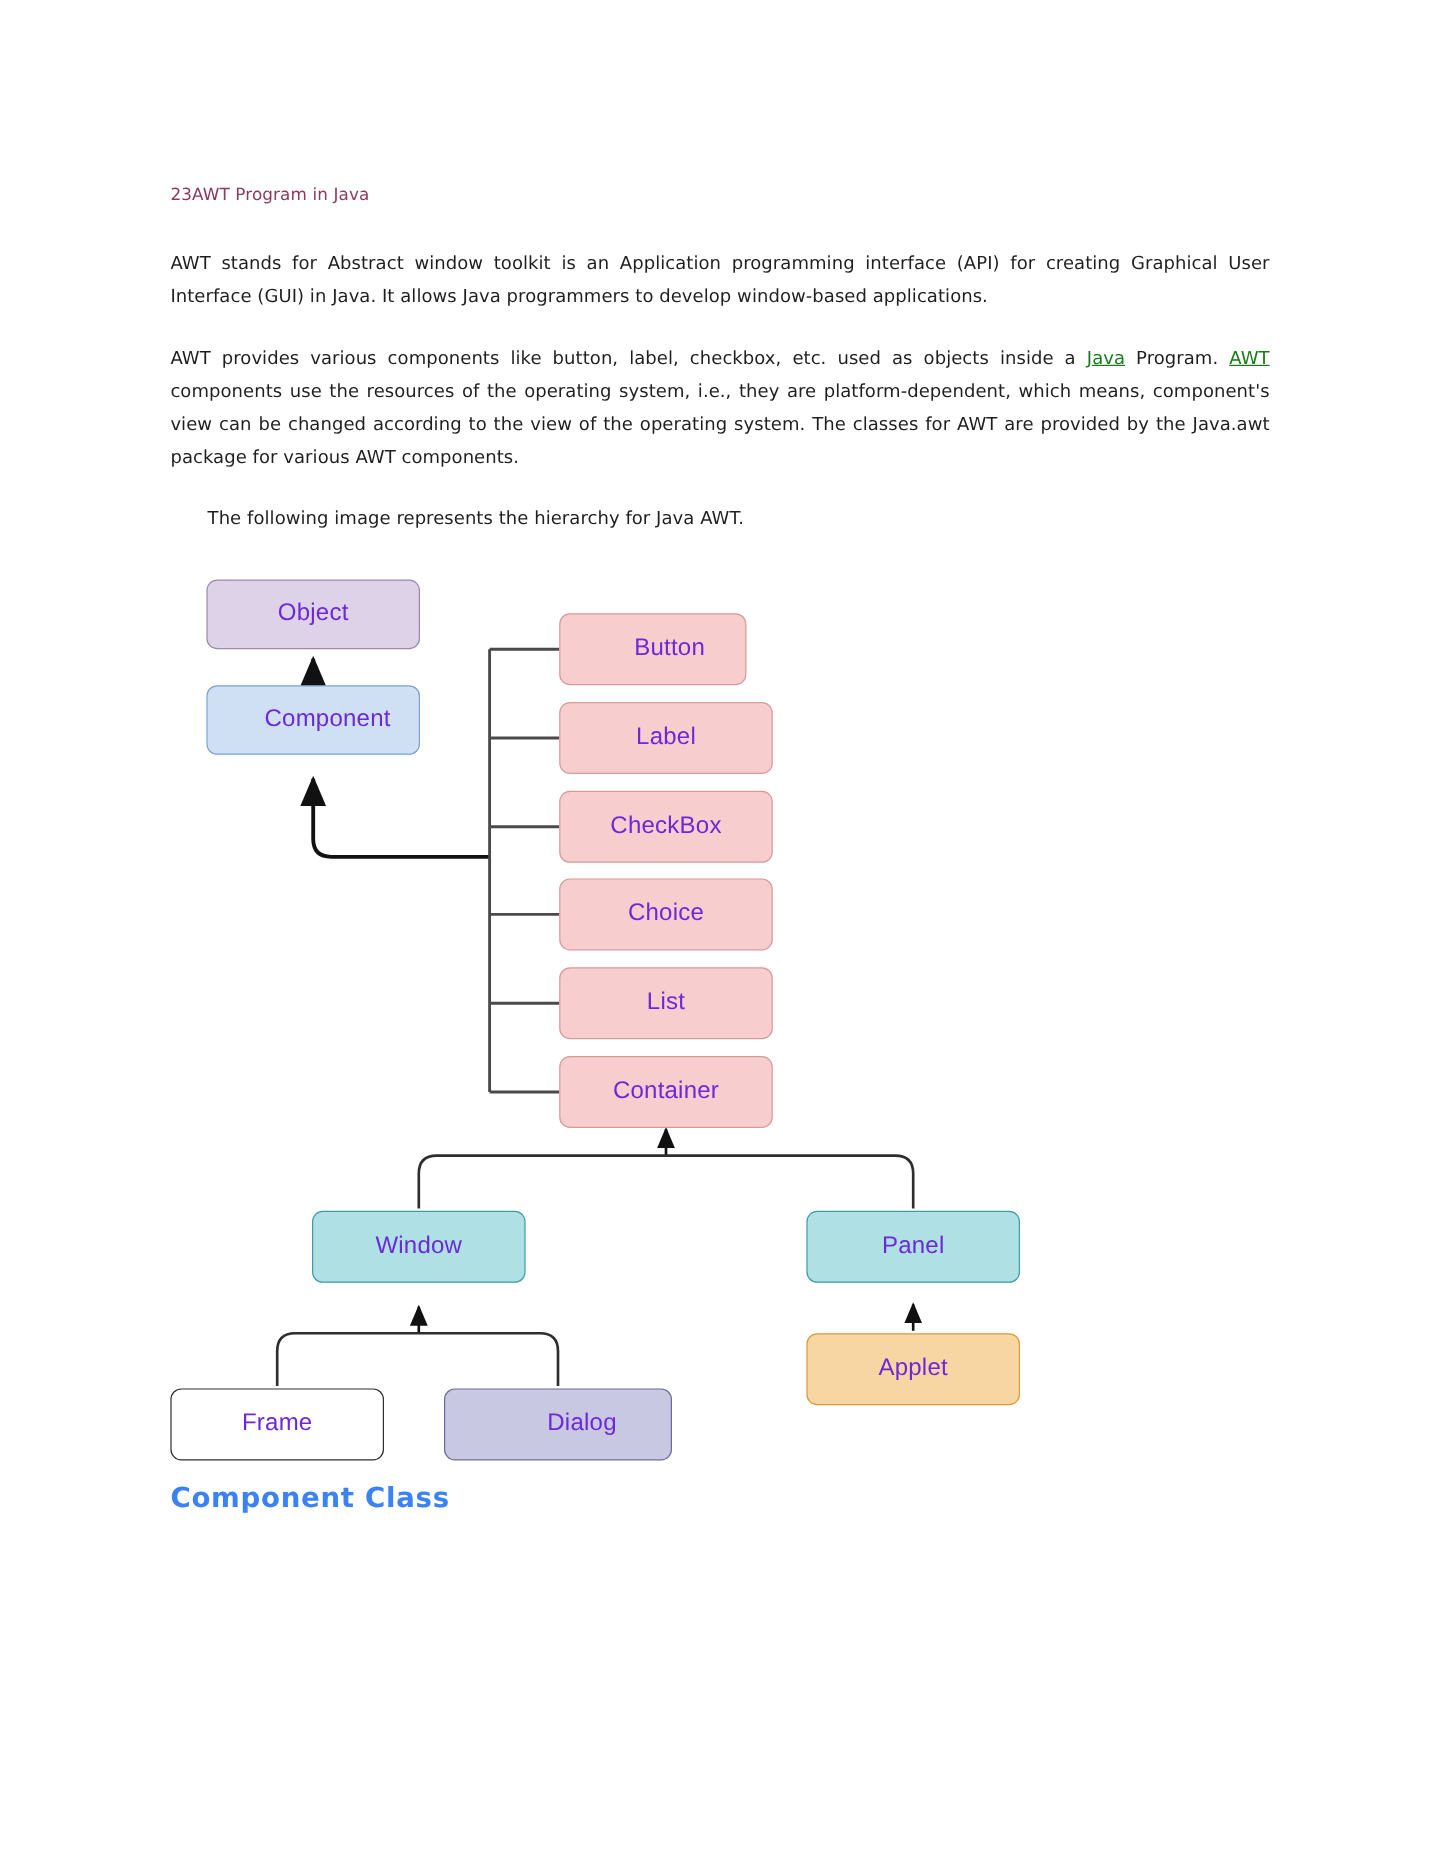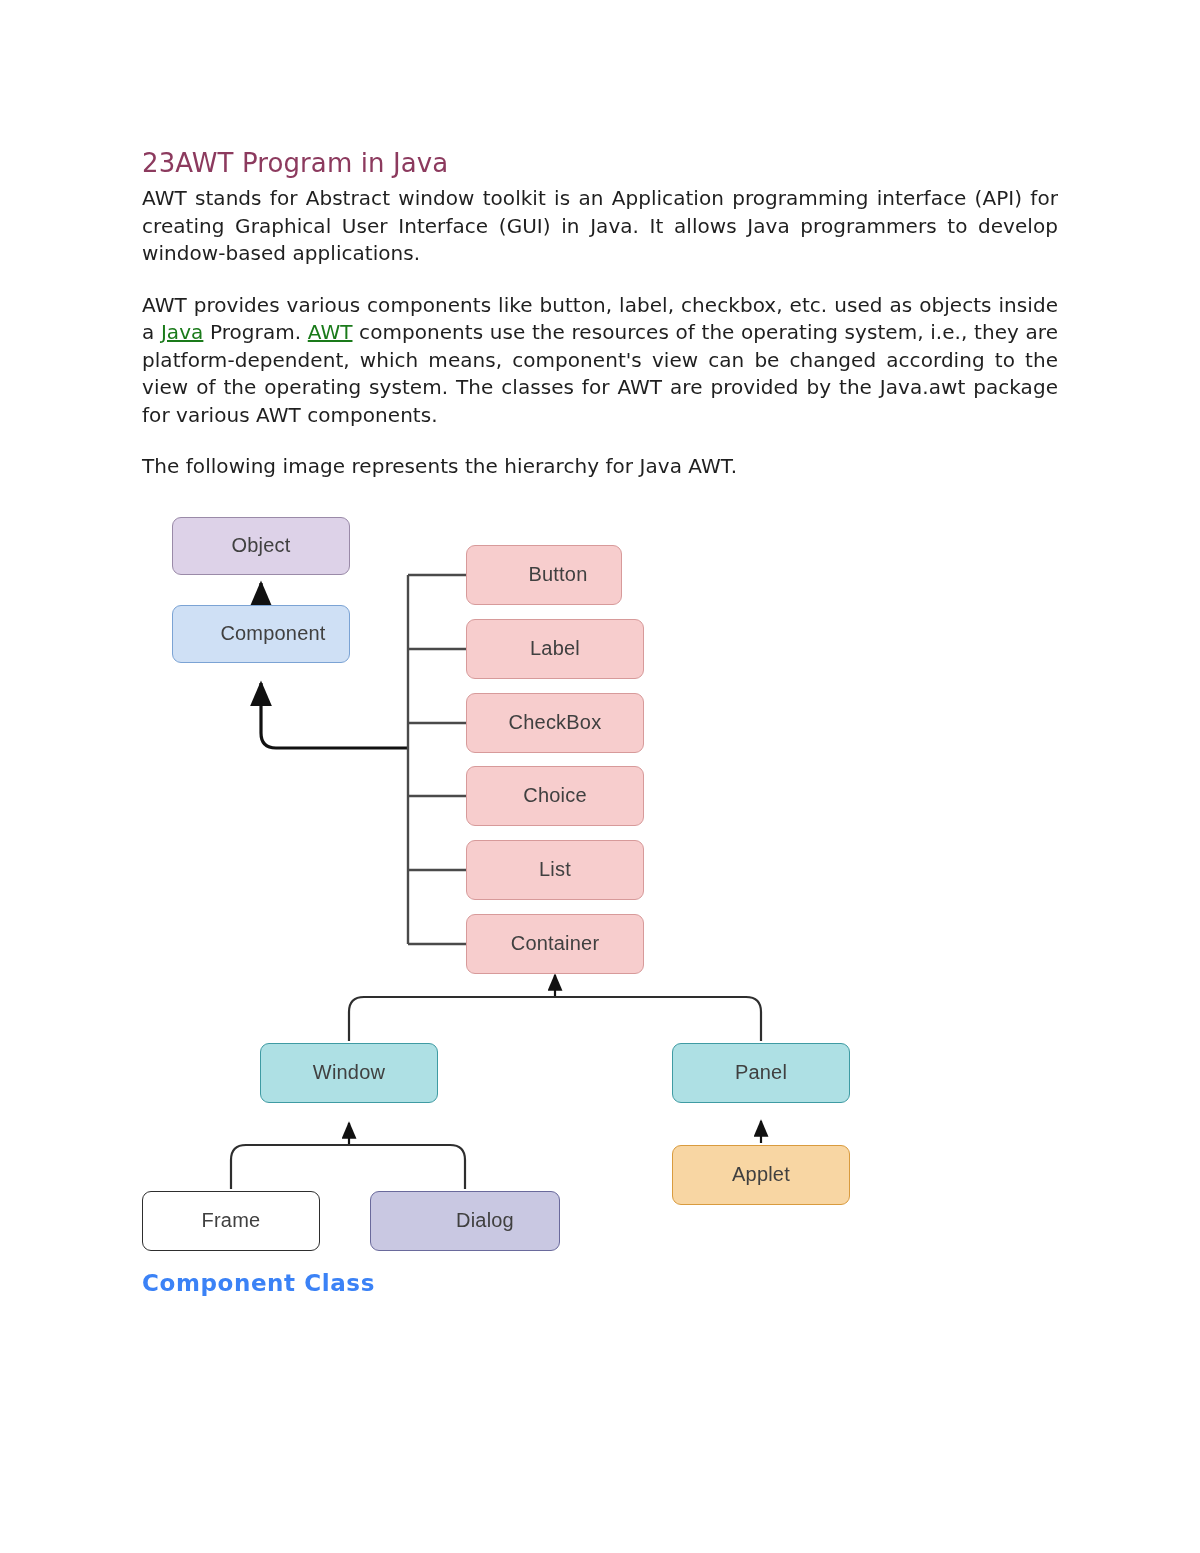--- a/index.html
+++ b/index.html
@@ -25,38 +25,38 @@
 
   .content {
     position: absolute;
     left: 142px;
     top: 150px;
     width: 916px;
   }
 
   
   .doc-title {
-    font-size: 26px;
+    font-size: 14px;
     line-height: 26px;
     color: #8c3a5e;
     font-weight: normal;
-    margin: 0 0 9px 0;
+    margin: 0 0 30px 0;
     letter-spacing: 0.1px;
   }
 
   
   .para {
-    font-size: 20px;
+    font-size: 15px;
     line-height: 27.5px;
     text-align: justify;
     margin: 0 0 24px 0;
     color: #1f1f1f;
     letter-spacing: 0.05px;
   }
-  .para.nojust { text-align: left; }
+  .para.nojust { text-align: left; margin-left: 31px; }
 
   a.doclink {
     color: #1a7a1a;
     text-decoration: underline;
   }
 
   
   .diagram {
     position: relative;
     width: 916px;
@@ -69,21 +69,21 @@
   }
 
   .node {
     position: absolute;
     box-sizing: border-box;
     border-radius: 9px;
     display: flex;
     align-items: center;
     justify-content: center;
     font-size: 20px;
-    color: #404040;
+    color: #6d28d9;
     font-family: "Liberation Sans", "DejaVu Sans", sans-serif;
     letter-spacing: 0.2px;
     z-index: 3;
   }
 
   
   .sub-heading {
     font-size: 23px;
     font-weight: bold;
     color: #3b82f6;

